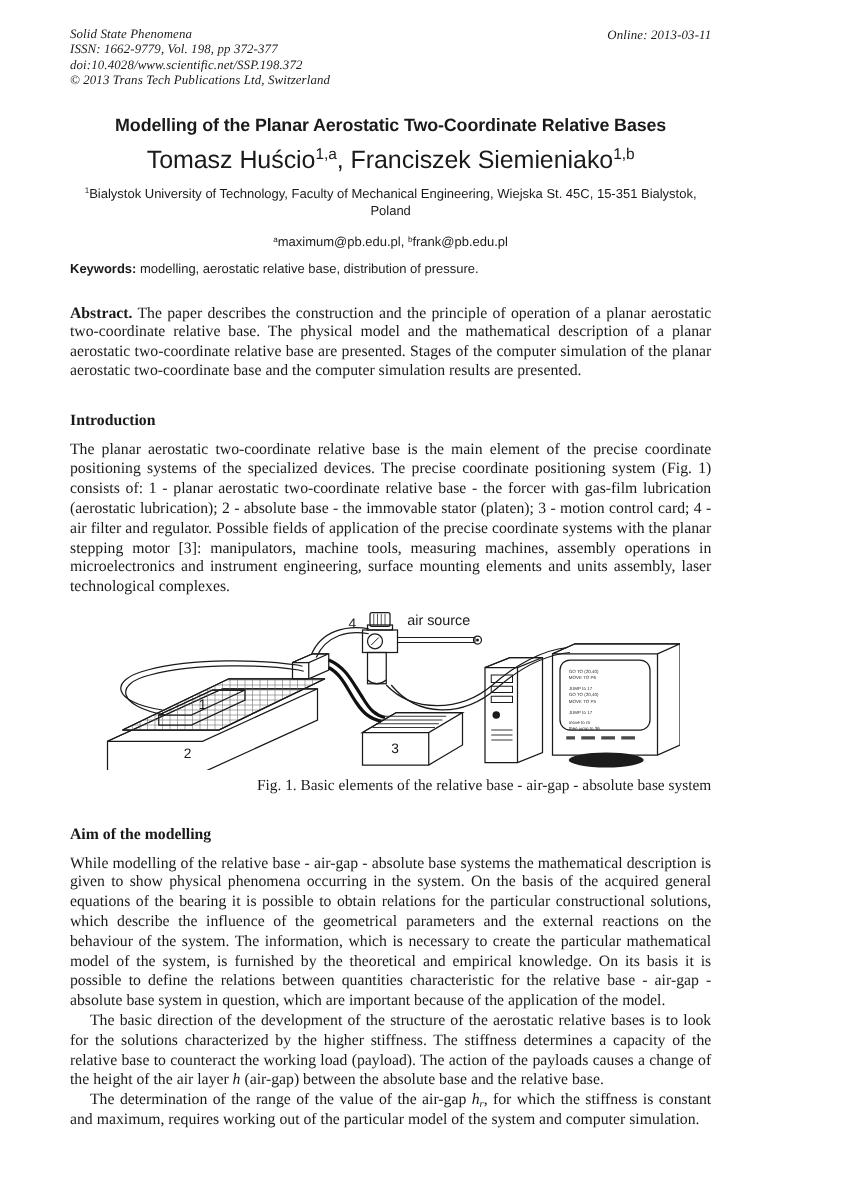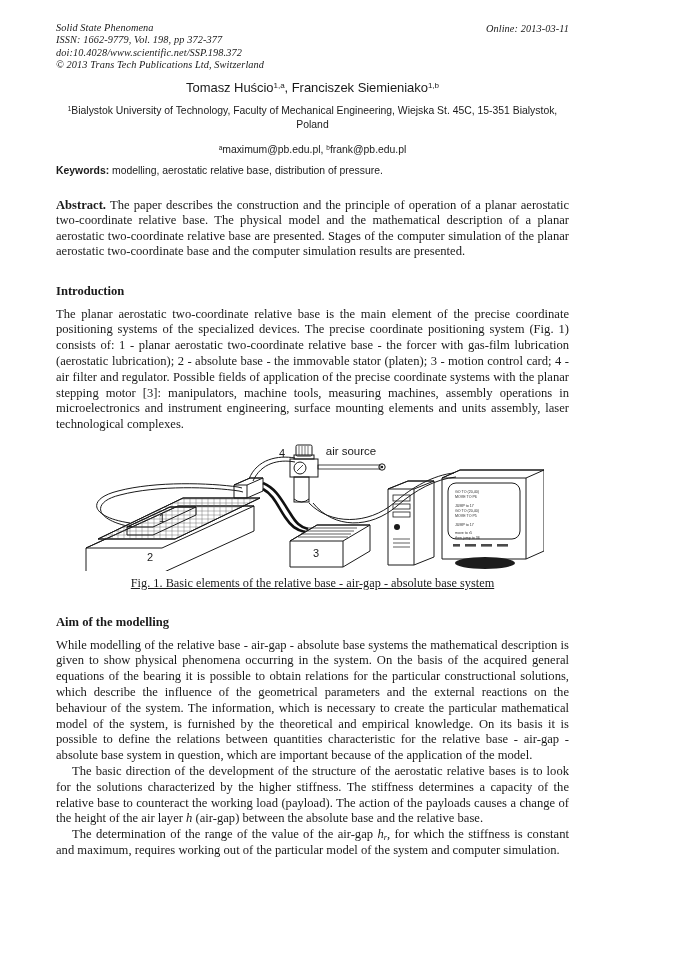--- a/index.html
+++ b/index.html
@@ -47,21 +47,21 @@
     text-align: center;
     font-family: "Liberation Sans", sans-serif;
     font-weight: bold;
     font-size: 14.3px;
     letter-spacing: -0.1px;
   }
   .authors {
     margin-top: 8px;
     text-align: center;
     font-family: "Liberation Sans", sans-serif;
-    font-size: 13px;
+    font-size: 20px;
     letter-spacing: -0.05px;
   }
   .affil {
     margin-top: 9px;
     text-align: center;
     font-family: "Liberation Sans", sans-serif;
     font-size: 10.4px;
     line-height: 14.5px;
     padding: 0 4px;
   }
@@ -125,23 +125,22 @@
     font-style: italic;
   }
 
   
   .figwrap {
     margin-top: 10px;
     text-align: center;
   }
   .figcap {
     margin-top: 5px;
-    text-align: center;
+    text-align: right;
     font-size: 12.3px;
-    text-decoration: underline;
   }
   svg { display: block; }
   .fig-svg { margin: 0 auto; }
 
   .ln { stroke: #1a1a1a; fill: none; }
   .lnw { stroke: #1a1a1a; fill: #ffffff; }
   .numlbl {
     font-family: "Liberation Sans", sans-serif;
     font-size: 11px;
     fill: #1a1a1a;
@@ -163,20 +162,21 @@
 <div class="page">
 
   <div class="runhead">
     <div>Solid State Phenomena</div>
     <div>ISSN: 1662-9779, Vol. 198, pp 372-377</div>
     <div>doi:10.4028/www.scientific.net/SSP.198.372</div>
     <div>© 2013 Trans Tech Publications Ltd, Switzerland</div>
     <div class="rh-right">Online: 2013-03-11</div>
   </div>
 
+  <div class="title">Modelling of the Planar Aerostatic Two-Coordinate Relative Bases</div>
 
   <div class="authors">
     <span>Tomasz Huścio</span><sup>1,a</sup><span>, </span><span>Franciszek Siemieniako</span><sup>1,b</sup>
   </div>
 
   <div class="affil"><span class="sup-pre">1</span><span>Bialystok University of Technology, Faculty of Mechanical Engineering, Wiejska St. 45C, 15-351 Bialystok, Poland</span></div>
 
   <div class="emails"><span class="sup-pre">a</span><span>maximum@pb.edu.pl, </span><span class="sup-pre">b</span><span>frank@pb.edu.pl</span></div>
 
   <div class="keywords"><b>Keywords:</b><span> modelling, aerostatic relative base, distribution of pressure.</span></div>

